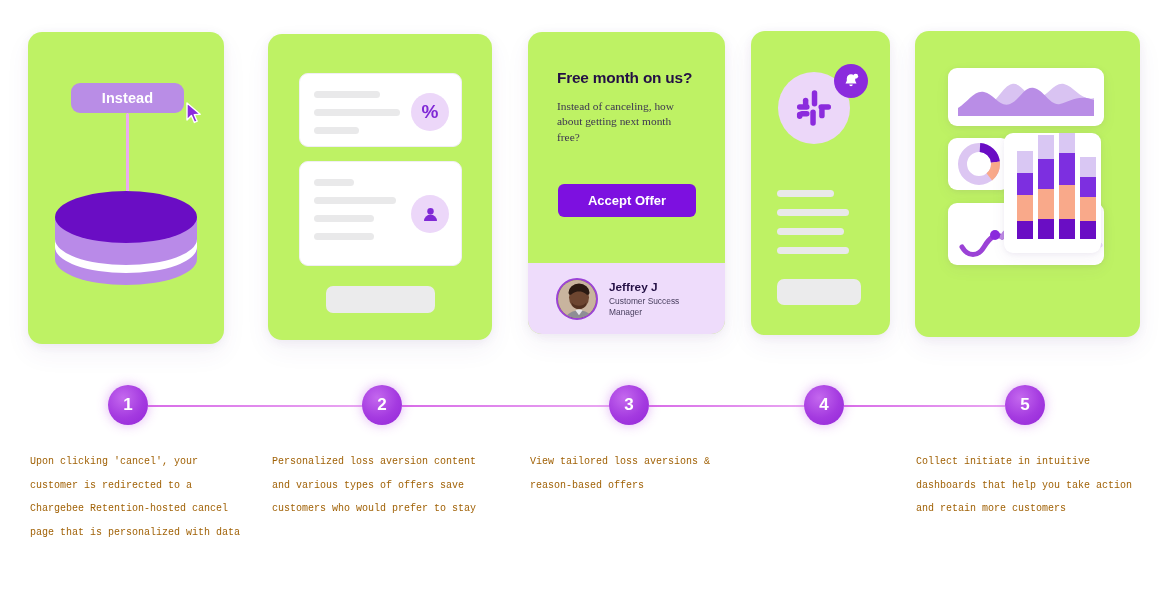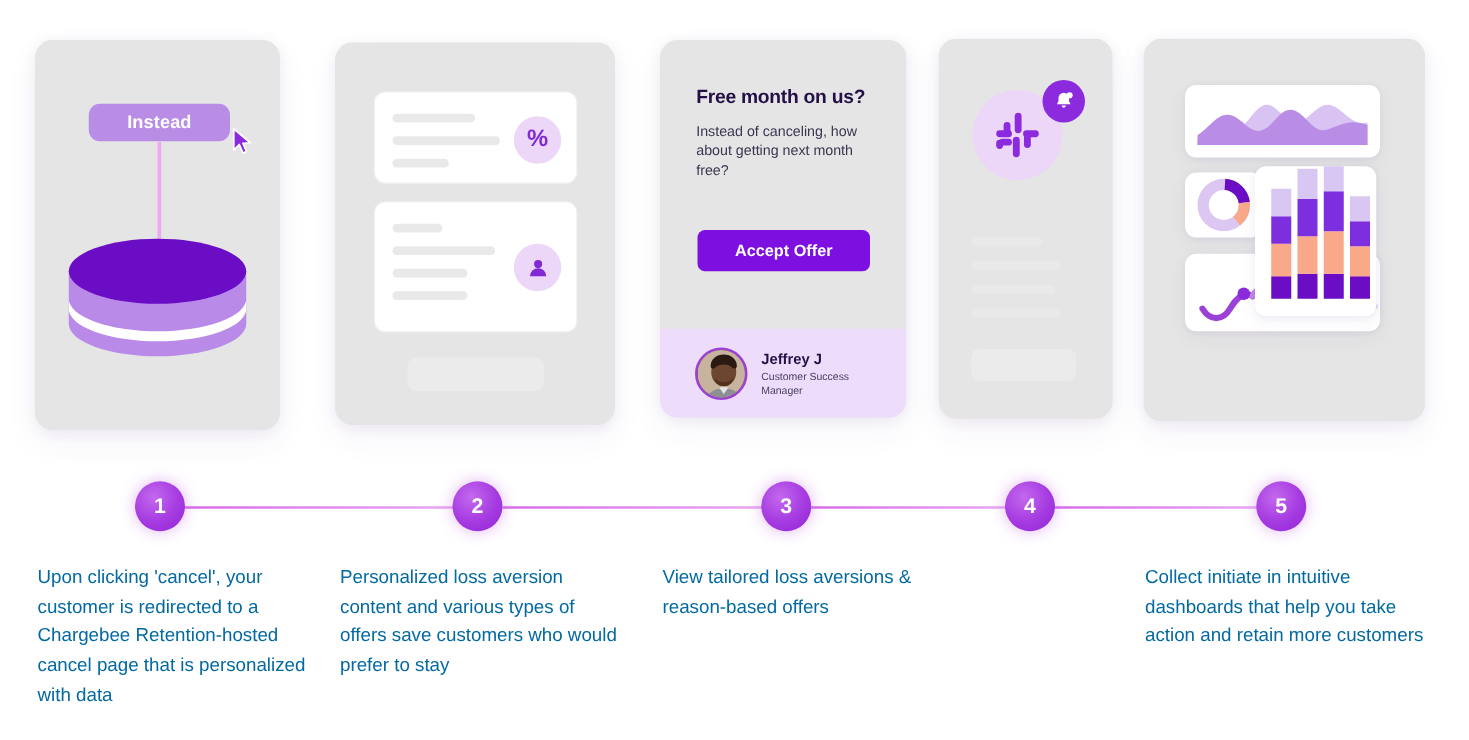--- a/index.html
+++ b/index.html
@@ -10,21 +10,21 @@
     overflow: hidden;
   }
   .stage { position: relative; width: 1175px; height: 592px; background: #fff; }
 
   
   .cards {
     position: absolute; left: 0; top: 0; width: 1175px; height: 345px;
     display: flex; align-items: flex-start;
   }
   .card {
-    background: #e5e5e5;
+    background: #bef264;
     border-radius: 14px;
     box-shadow: 0 2px 10px rgba(90,50,140,.075), 0 10px 26px rgba(90,50,140,.06);
     position: relative;
     overflow: hidden;
   }
   .c1 { margin-left: 28px;  width: 196px; height: 312px; margin-top: 32px; }
   .c2 { margin-left: 44px;  width: 224px; height: 306px; margin-top: 34px; }
   .c3 { margin-left: 36px;  width: 197px; height: 302px; margin-top: 32px; }
   .c4 { margin-left: 26px;  width: 139px; height: 304px; margin-top: 31px; }
   .c5 { margin-left: 25px;  width: 225px; height: 306px; margin-top: 31px; }
@@ -66,21 +66,21 @@
   .usr-ico { right: 12px; top: 33px; width: 38px; height: 38px; }
   .gray-btn { position: absolute; background: #ebebec; border-radius: 7px; }
   .c2 .gray-btn { left: 58px; top: 252px; width: 109px; height: 27px; }
 
   
   .c3 .body { padding: 37px 29px 0 29px; }
   .offer-h {
     font-size: 15.4px; font-weight: 700; color: #241045;
     letter-spacing: -.2px; margin-bottom: 12px;
   }
-  .offer-p { font-size: 11.4px; line-height: 15.4px; color: #3c3550; }
+  .offer-p { font-size: 11.4px; line-height: 15.4px; color: #3c3550; font-family: Liberation Serif, serif; }
   .accept-btn {
     position: absolute; left: 30px; top: 152px;
     width: 138px; height: 33px; border-radius: 6px;
     background: #7d10e0; color: #fff;
     font-size: 13px; font-weight: 700;
     display: flex; align-items: center; justify-content: center;
     cursor: pointer; border: none;
   }
   .agent-bar {
     position: absolute; left: 0; bottom: 0; width: 100%; height: 71px;
@@ -127,21 +127,21 @@
     background: radial-gradient(circle at 38% 32%, #c468ee 0%, #a43ae0 55%, #9326d8 100%);
     color: #fff; font-size: 17px; font-weight: 700;
     display: flex; align-items: center; justify-content: center;
     box-shadow: 0 0 12px rgba(190,90,230,.45);
   }
 
   
   .captions { position: absolute; left: 0; top: 450px; width: 1175px; height: 130px; }
   .cap {
     position: absolute; top: 0;
-    font-size: 15px; line-height: 23.7px; color: #0369a1;
+    font-size: 10px; line-height: 23.7px; color: #a16207; font-family: Liberation Mono, monospace;
   }
   .cap1 { left: 30px;  width: 222px; }
   .cap2 { left: 272px; width: 222px; }
   .cap3 { left: 530px; width: 200px; }
   .cap4 { left: 754px; width: 146px; }
   .cap5 { left: 916px; width: 228px; }
 </style>
 </head>
 <body>
 

